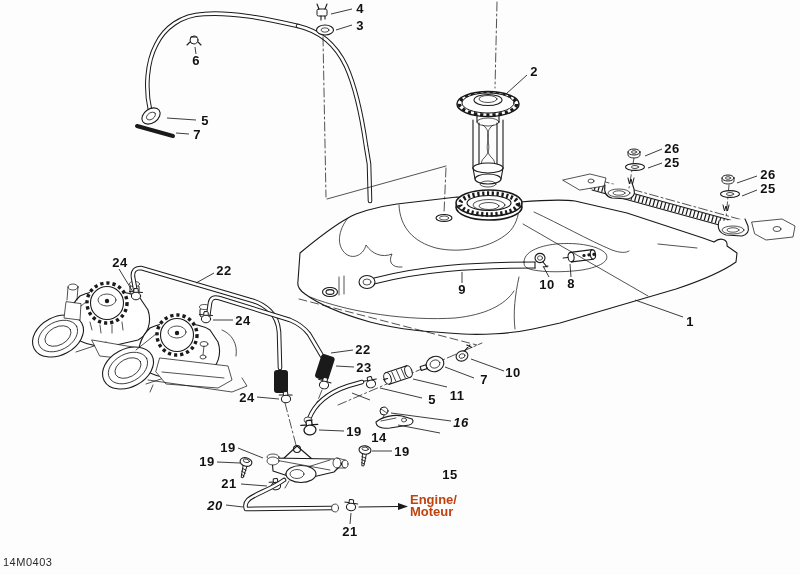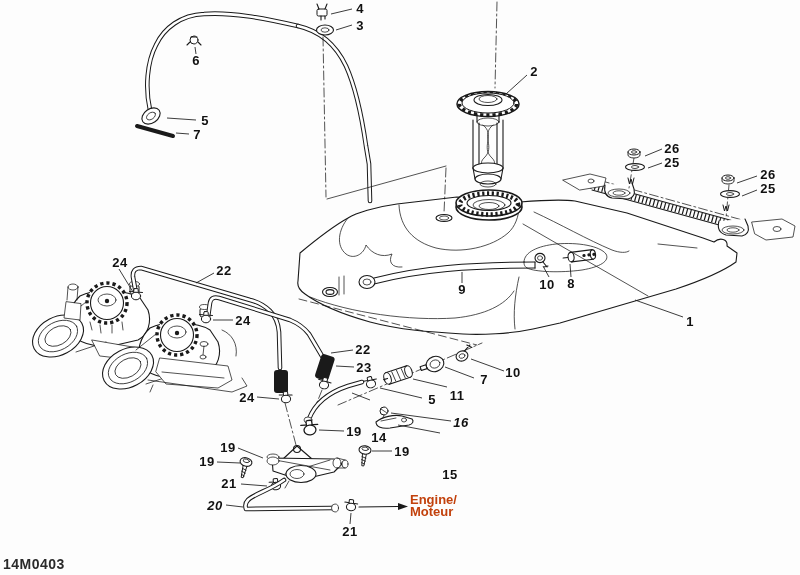--- a/index.html
+++ b/index.html
@@ -22,21 +22,21 @@
   .ldr { stroke:#1a1a1a; stroke-width:.85; fill:none; }
   .callout {
     position:absolute; transform:translate(-50%,-50%);
     font-size:13px; font-weight:700; color:#111; letter-spacing:.5px; white-space:nowrap;
   }
   #engine-label {
     position:absolute; left:410px; top:494px; font-size:13px; font-weight:700;
     color:#c2410c; line-height:11.5px; white-space:nowrap;
   }
   #figure-code {
-    position:absolute; left:3px; top:556px; font-size:14px; font-weight:700; color:#2a2a2a;
+    position:absolute; left:3px; top:556px; font-size:11px; font-weight:400; color:#2a2a2a;
     letter-spacing:.5px;
   }
 </style>
 </head>
 <body>
 
 <div id="stage">
 
 <svg id="art" width="800" height="575" viewBox="0 0 800 575">
   <defs>

